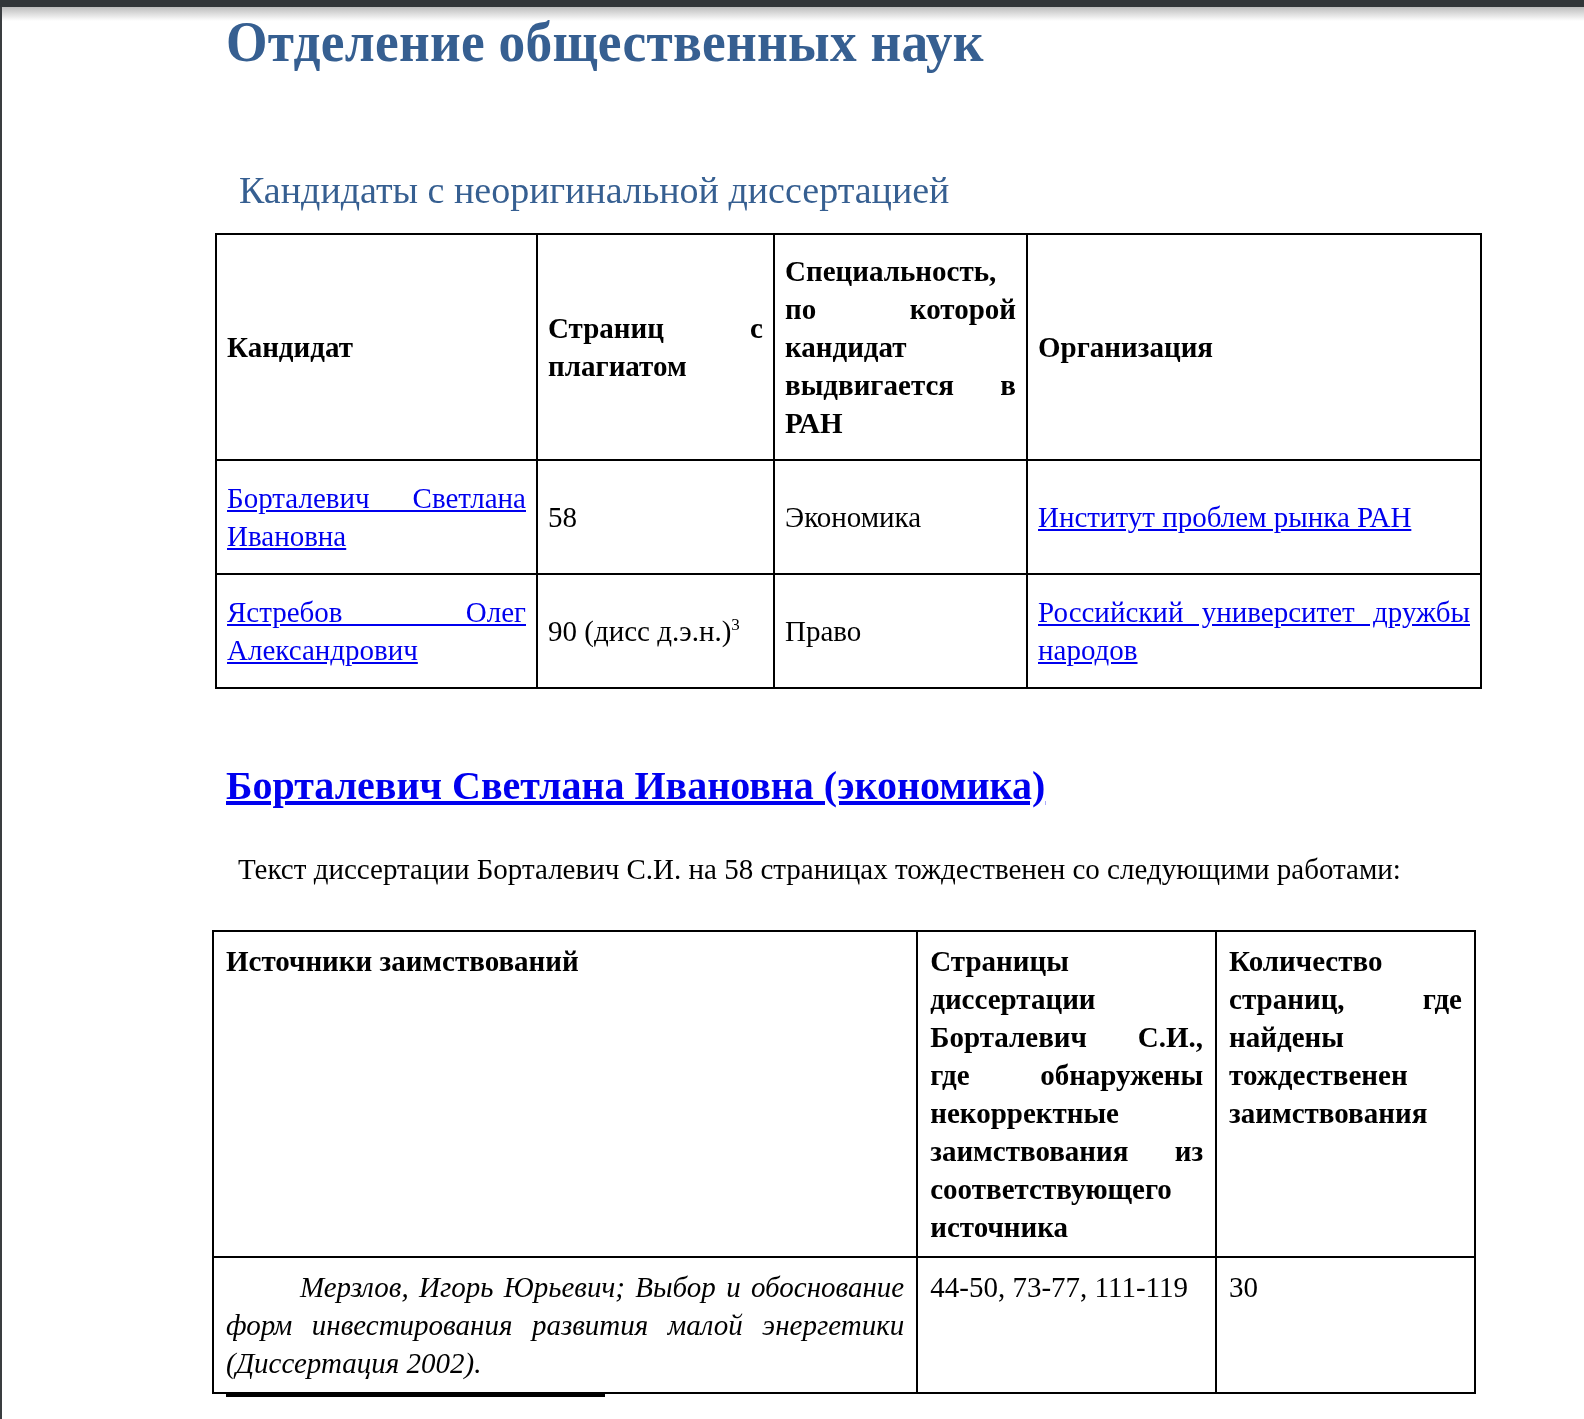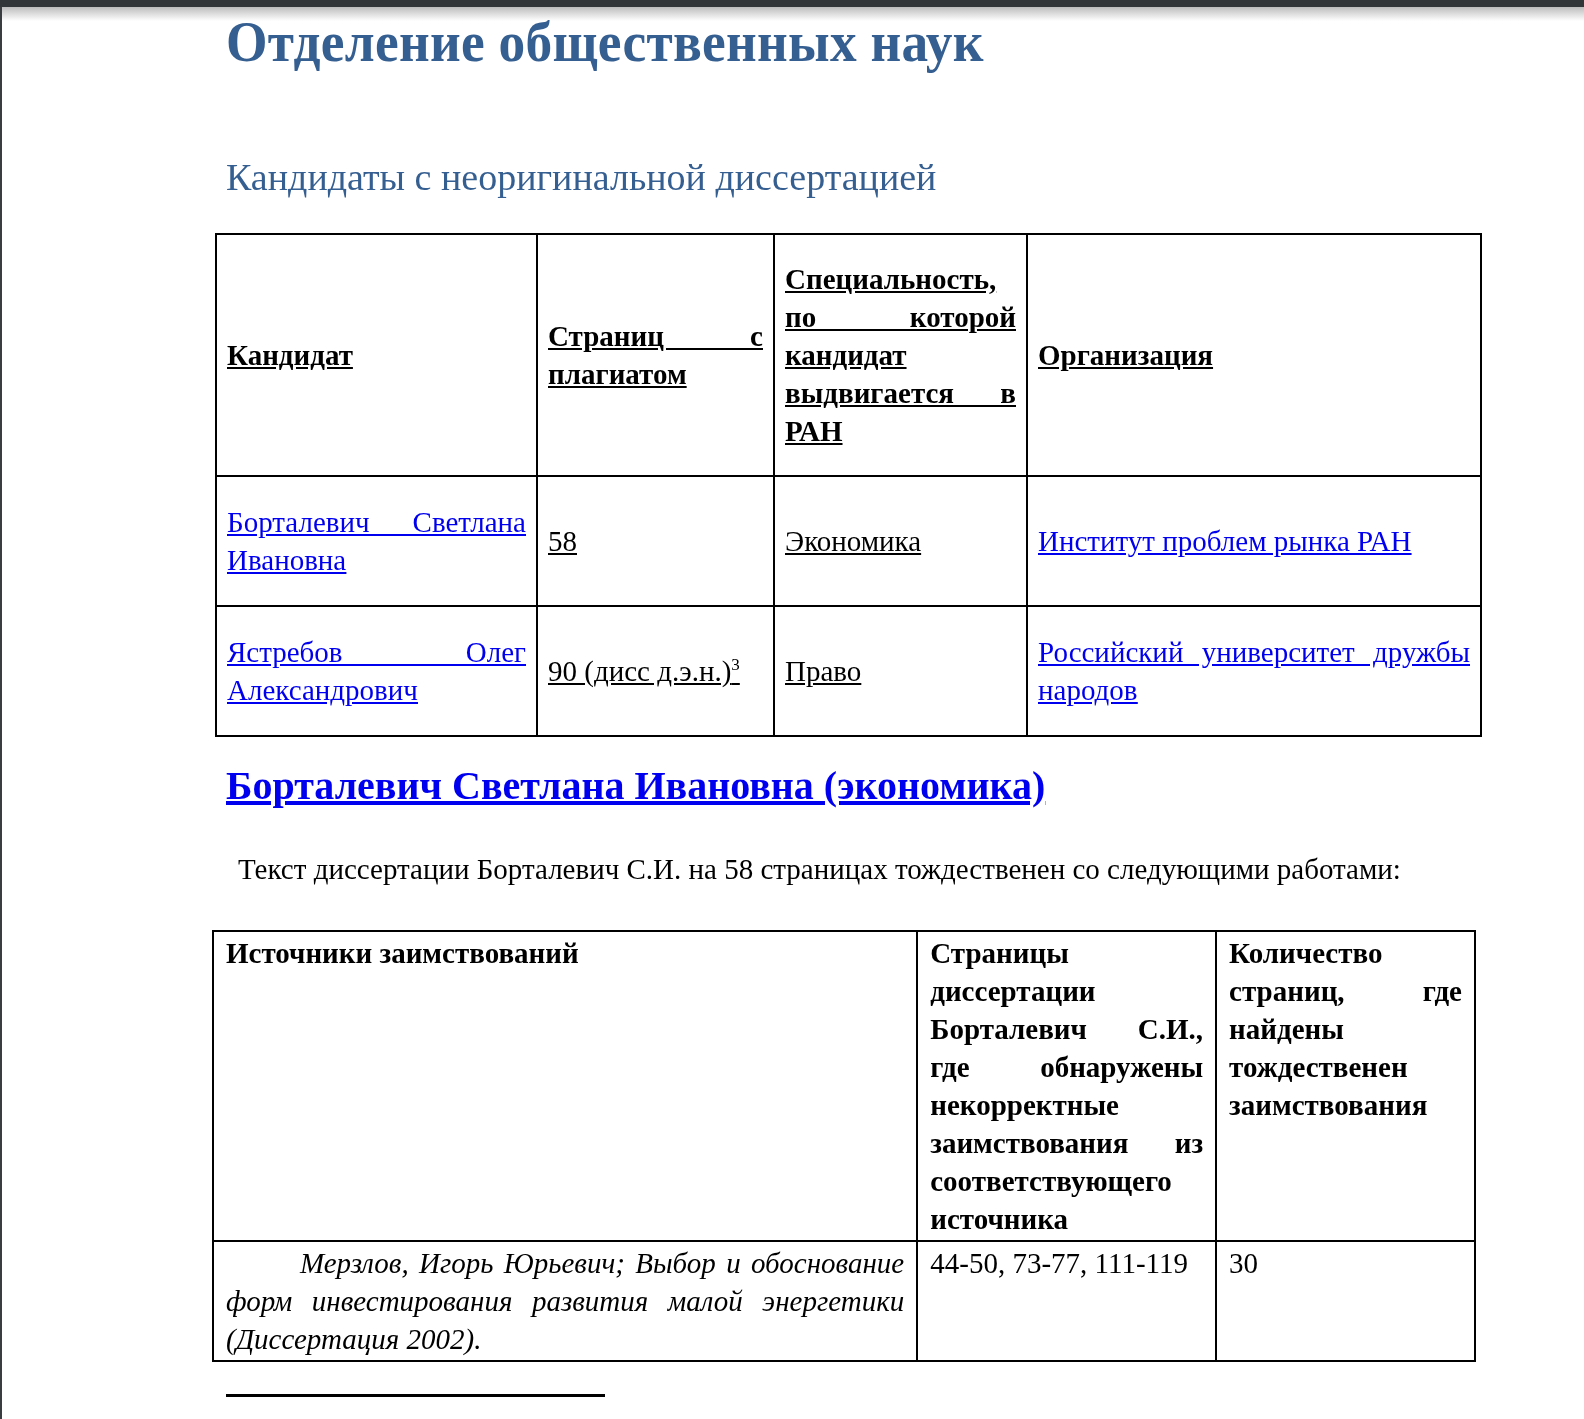--- a/index.html
+++ b/index.html
@@ -23,50 +23,50 @@
     background: #3a3d40;
   }
 
   h1.title {
     position: absolute; left: 226px; top: 8px; margin: 0;
     font-size: 58px; font-weight: bold; color: #365f91;
     letter-spacing: 0.3px; white-space: nowrap;
     transform: scaleX(0.92); transform-origin: left top;
   }
   h2.subtitle {
-    position: absolute; left: 226px; top: 155px; margin: 0;
+    position: absolute; left: 226px; top: 155px; margin: 13px;
     font-size: 38px; font-weight: normal; color: #365f91;
     white-space: nowrap;
   }
 
   table { border-collapse: collapse; position: absolute; }
   td { border: 2px solid #000; vertical-align: top; font-size: 29px; line-height: 38px; }
   .t1 { left: 215px; top: 233px; width: 1267px; }
-  .t1 td { padding: 14px 10px; text-decoration: underline; }
+  .t1 td { padding: 6px 10px; }
   .t1 tr.head td { height: 212px; vertical-align: middle; }
   .t1 tr.r td { height: 100px; vertical-align: middle; }
   .bold { font-weight: bold; }
   .last-left { text-align: justify; text-align-last: left; }
 
   a.link { color: #0000ee; text-decoration: underline; }
   sup { font-size: 17px; line-height: 0; vertical-align: super; }
 
   h3.sec {
     position: absolute; left: 226px; top: 762px; margin: 0;
     font-size: 40px; font-weight: bold; white-space: nowrap;
   }
   h3.sec a { color: #0000ee; text-decoration: underline; }
 
   p.body {
     position: absolute; left: 226px; top: 838px; width: 1252px; margin: 12px;
     font-size: 29px; line-height: 38px; text-align: justify;
   }
 
   .t2 { left: 212px; top: 930px; width: 1264px; }
-  .t2 td { padding: 2px 12px; }
+  .t2 td { padding: 10px 12px; }
   .t2 tr.head td { height: 296px; }
   .t2 tr.r td { height: 108px; }
   .indent { text-indent: 74px; font-style: italic; }
 
   .footnote-rule {
     position: absolute; left: 226px; top: 1394px; width: 379px; height: 3px;
     background: #000;
   }
 </style>
 </head>

